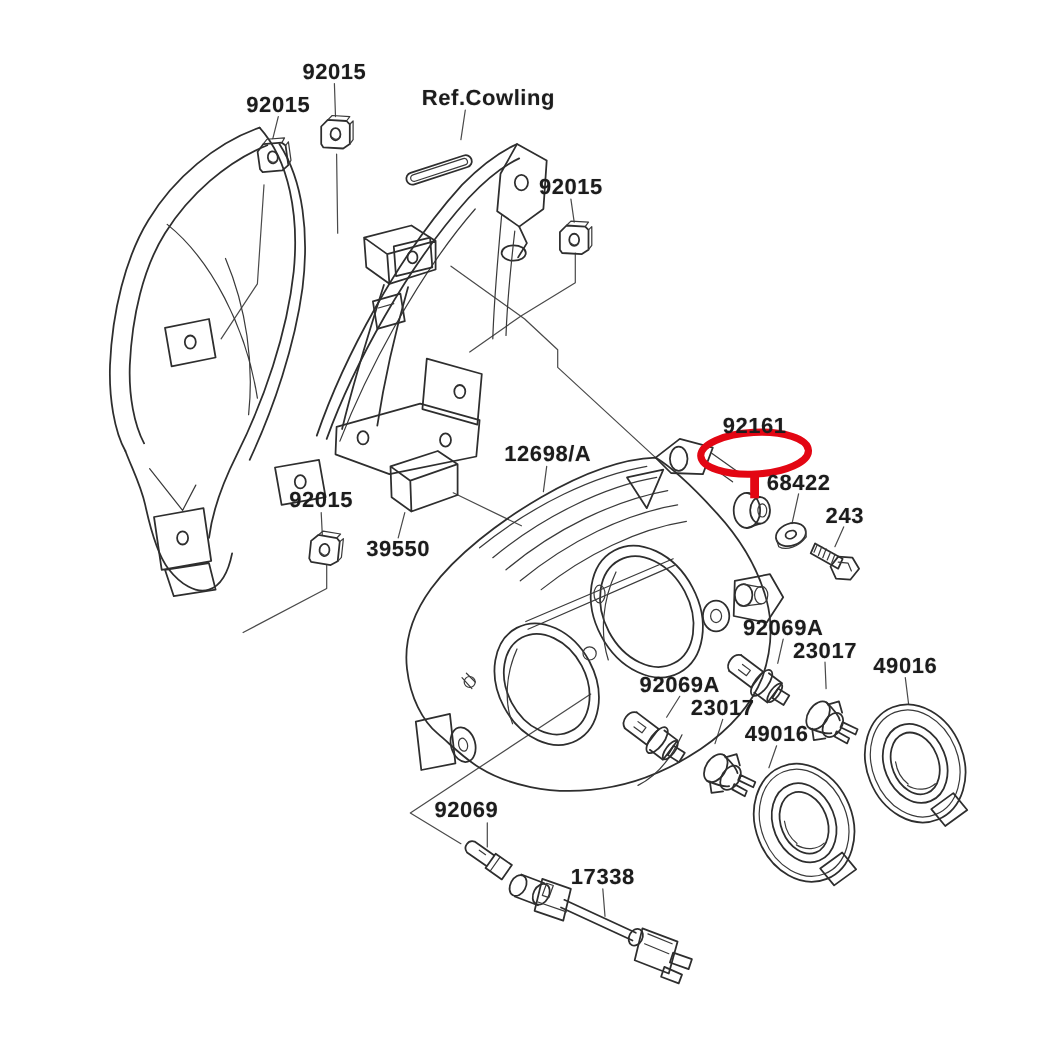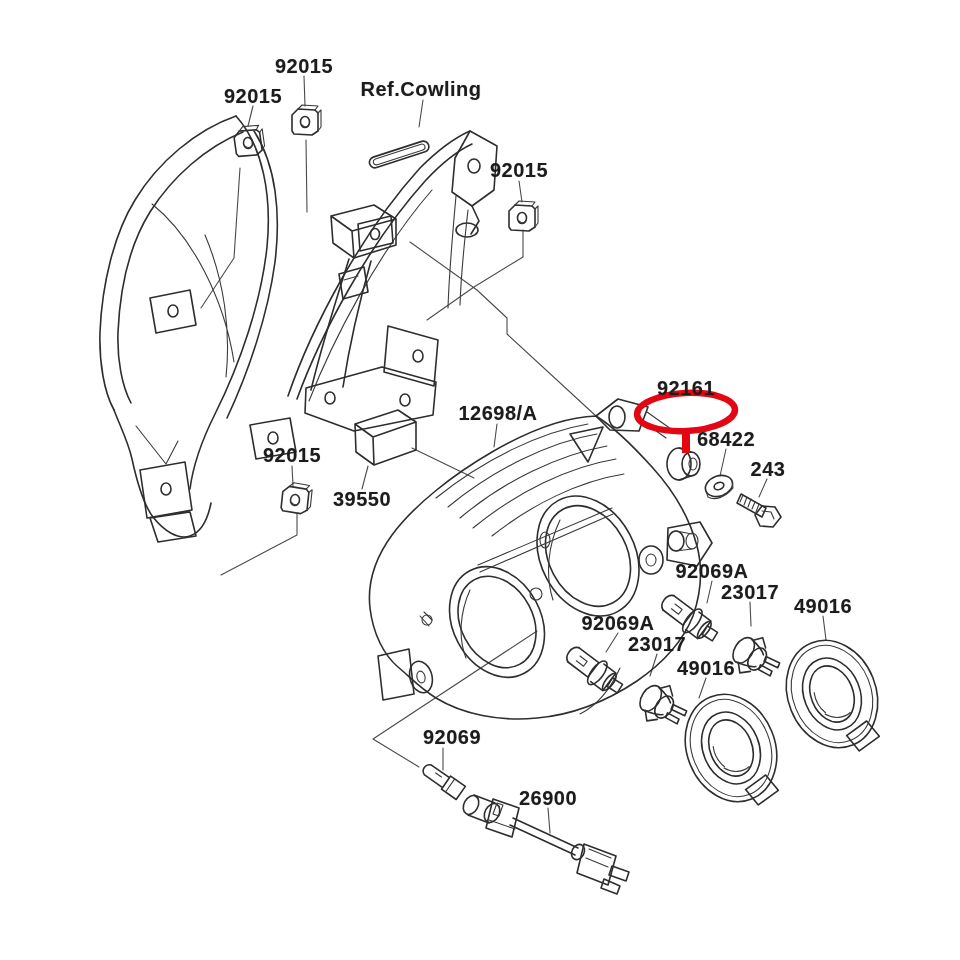--- a/index.html
+++ b/index.html
@@ -219,29 +219,29 @@
     </g>
 
     <g>
       <ellipse cx="686" cy="412" rx="49" ry="19" fill="none" stroke="#e30613" stroke-width="6.5" transform="rotate(-3 686 412)"></ellipse>
       <path d="M686,430 L686,453" fill="none" stroke="#e30613" stroke-width="8"></path>
     </g>
   </svg>
 
   <div class="lbl" style="left:304px;top:66px">92015</div>
   <div class="lbl" style="left:253px;top:96px">92015</div>
-  <div class="lbl" style="left:421px;top:89px">Ref.Cowling</div>
+  <div class="lbl" style="left:444px;top:89px">Ref.Cowling</div>
   <div class="lbl" style="left:519px;top:170px">92015</div>
   <div class="lbl" style="left:292px;top:455px">92015</div>
   <div class="lbl" style="left:362px;top:499px">39550</div>
   <div class="lbl" style="left:498px;top:413px">12698/A</div>
   <div class="lbl" style="left:686px;top:388px">92161</div>
   <div class="lbl" style="left:726px;top:439px">68422</div>
   <div class="lbl" style="left:768px;top:469px">243</div>
   <div class="lbl" style="left:712px;top:571px">92069A</div>
   <div class="lbl" style="left:750px;top:592px">23017</div>
   <div class="lbl" style="left:823px;top:606px">49016</div>
   <div class="lbl" style="left:618px;top:623px">92069A</div>
   <div class="lbl" style="left:657px;top:644px">23017</div>
   <div class="lbl" style="left:706px;top:668px">49016</div>
-  <div class="lbl" style="left:452px;top:737px">92069</div>
-  <div class="lbl" style="left:548px;top:798px">26900</div>
+  <div class="lbl" style="left:424px;top:737px">92069</div>
+  <div class="lbl" style="left:548px;top:798px">17338</div>
 </div>
 
 </body></html>

